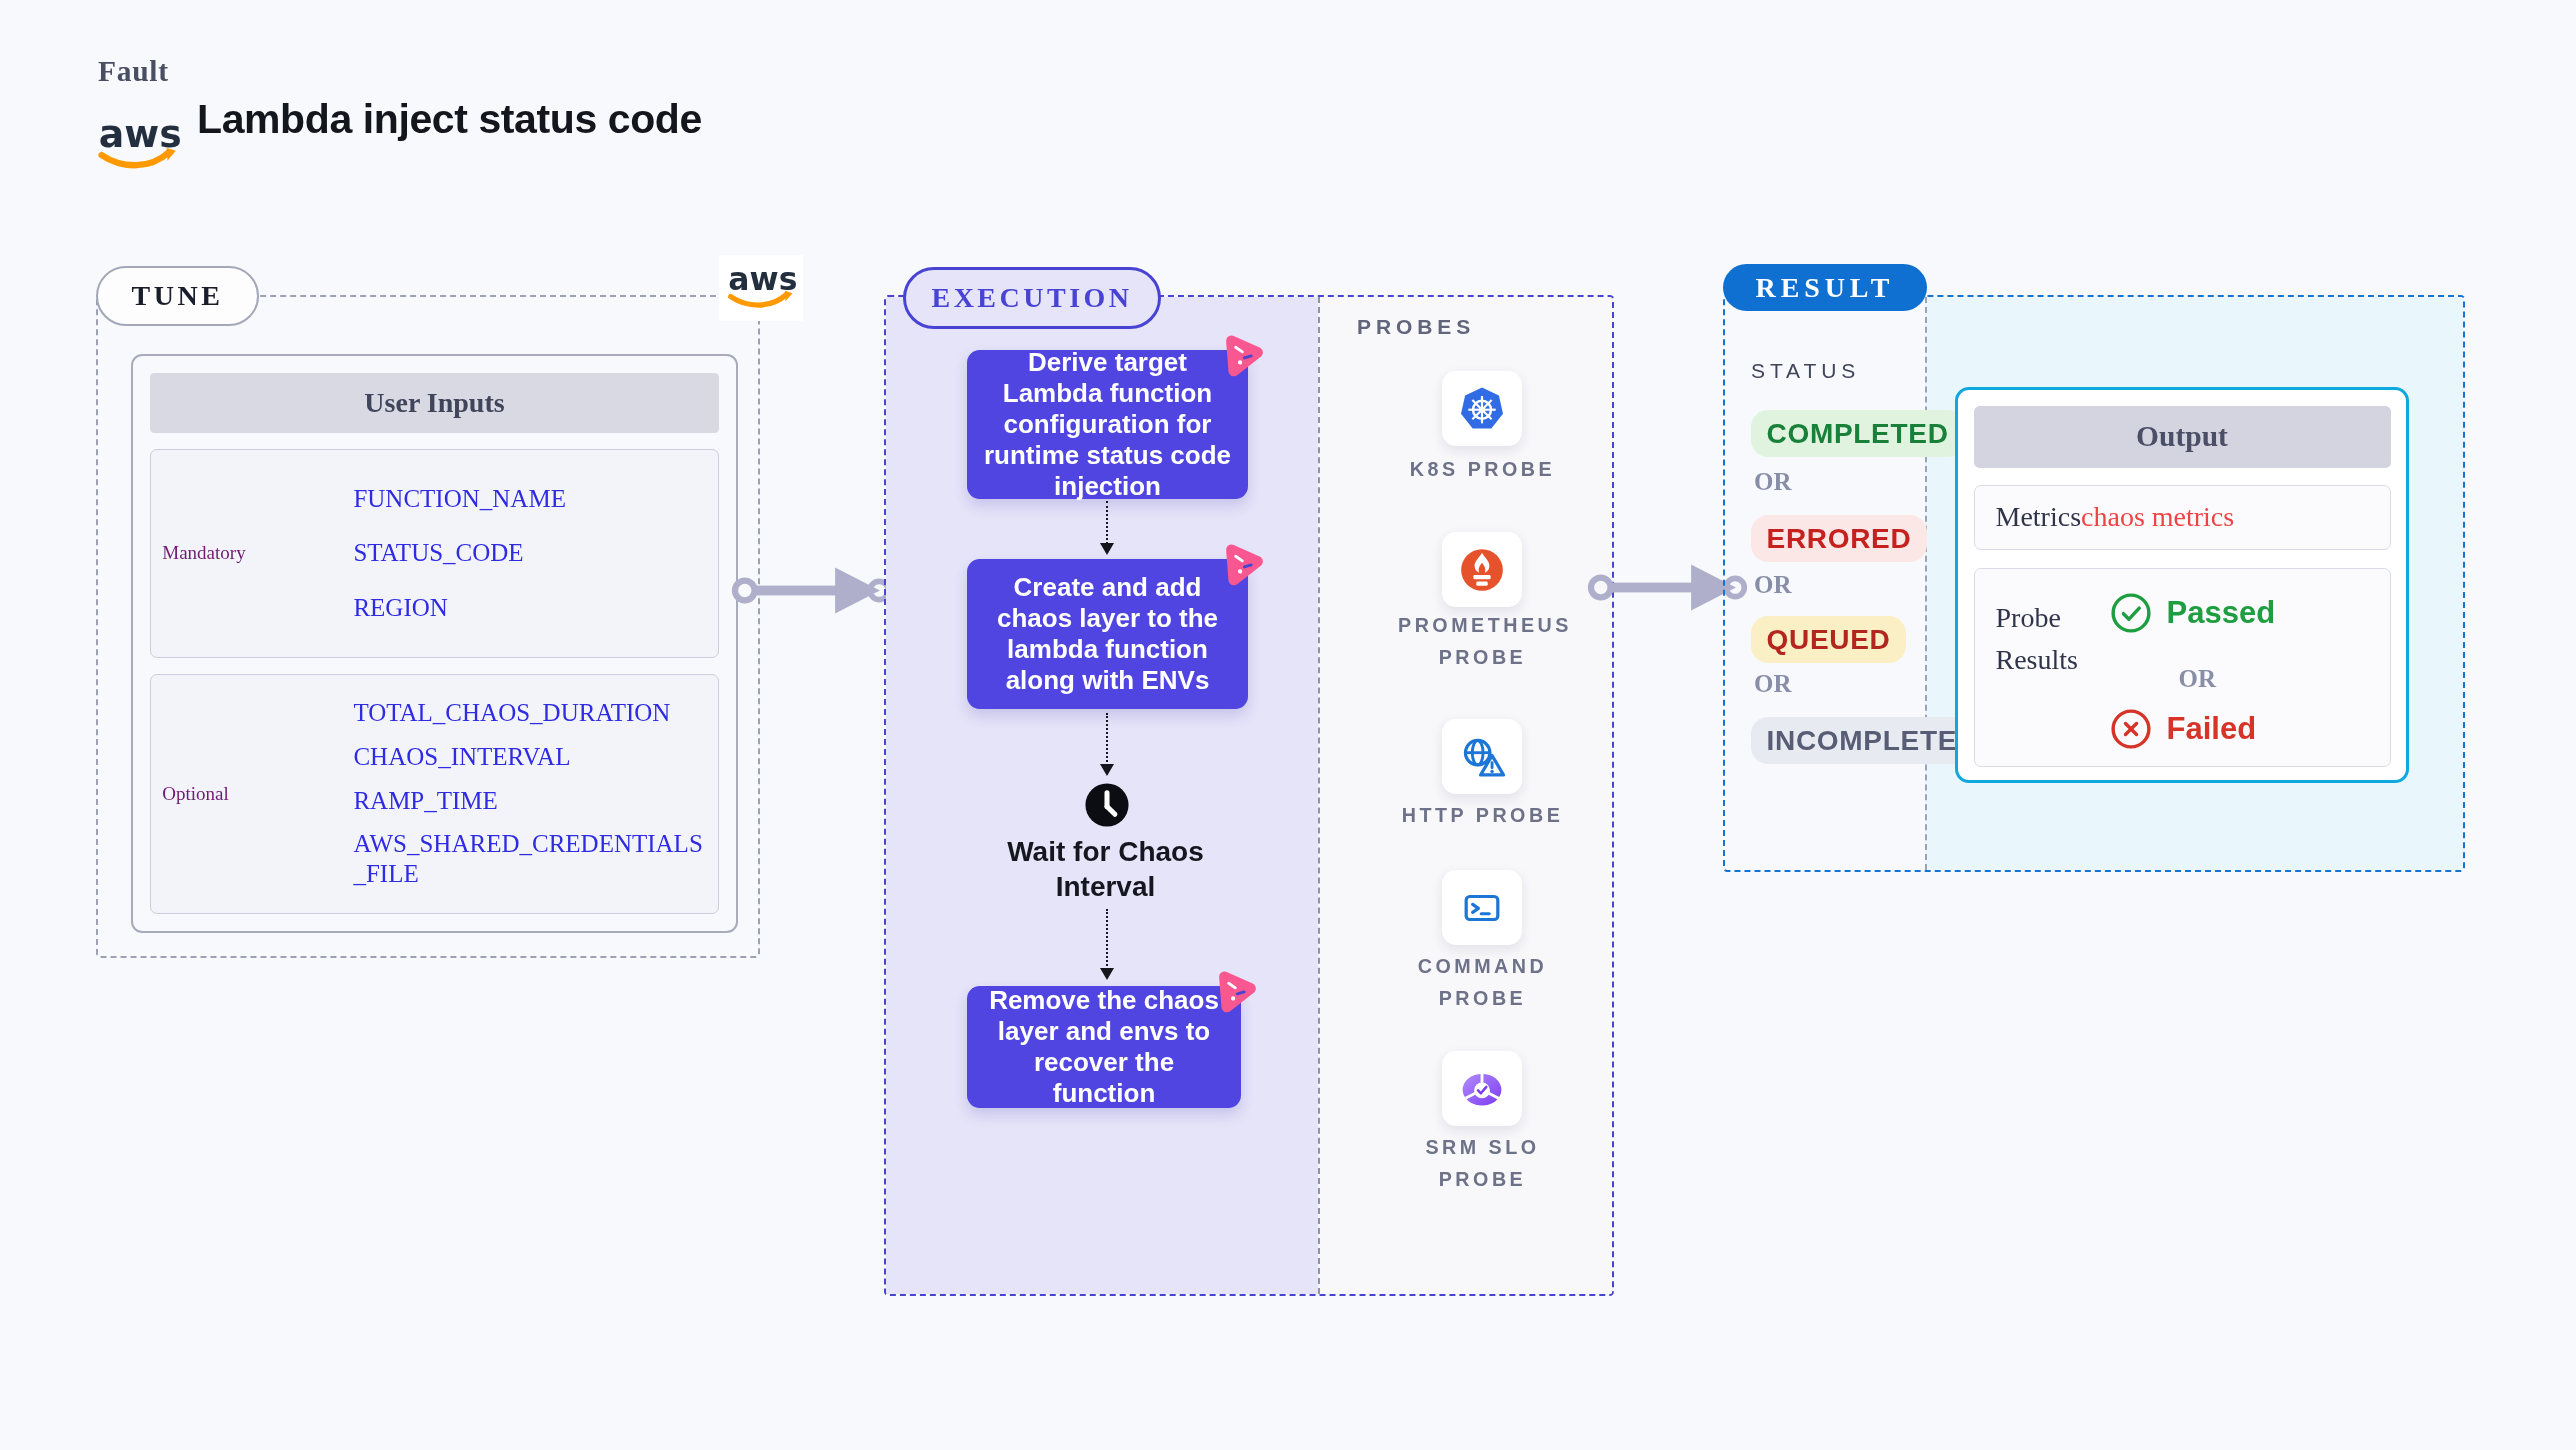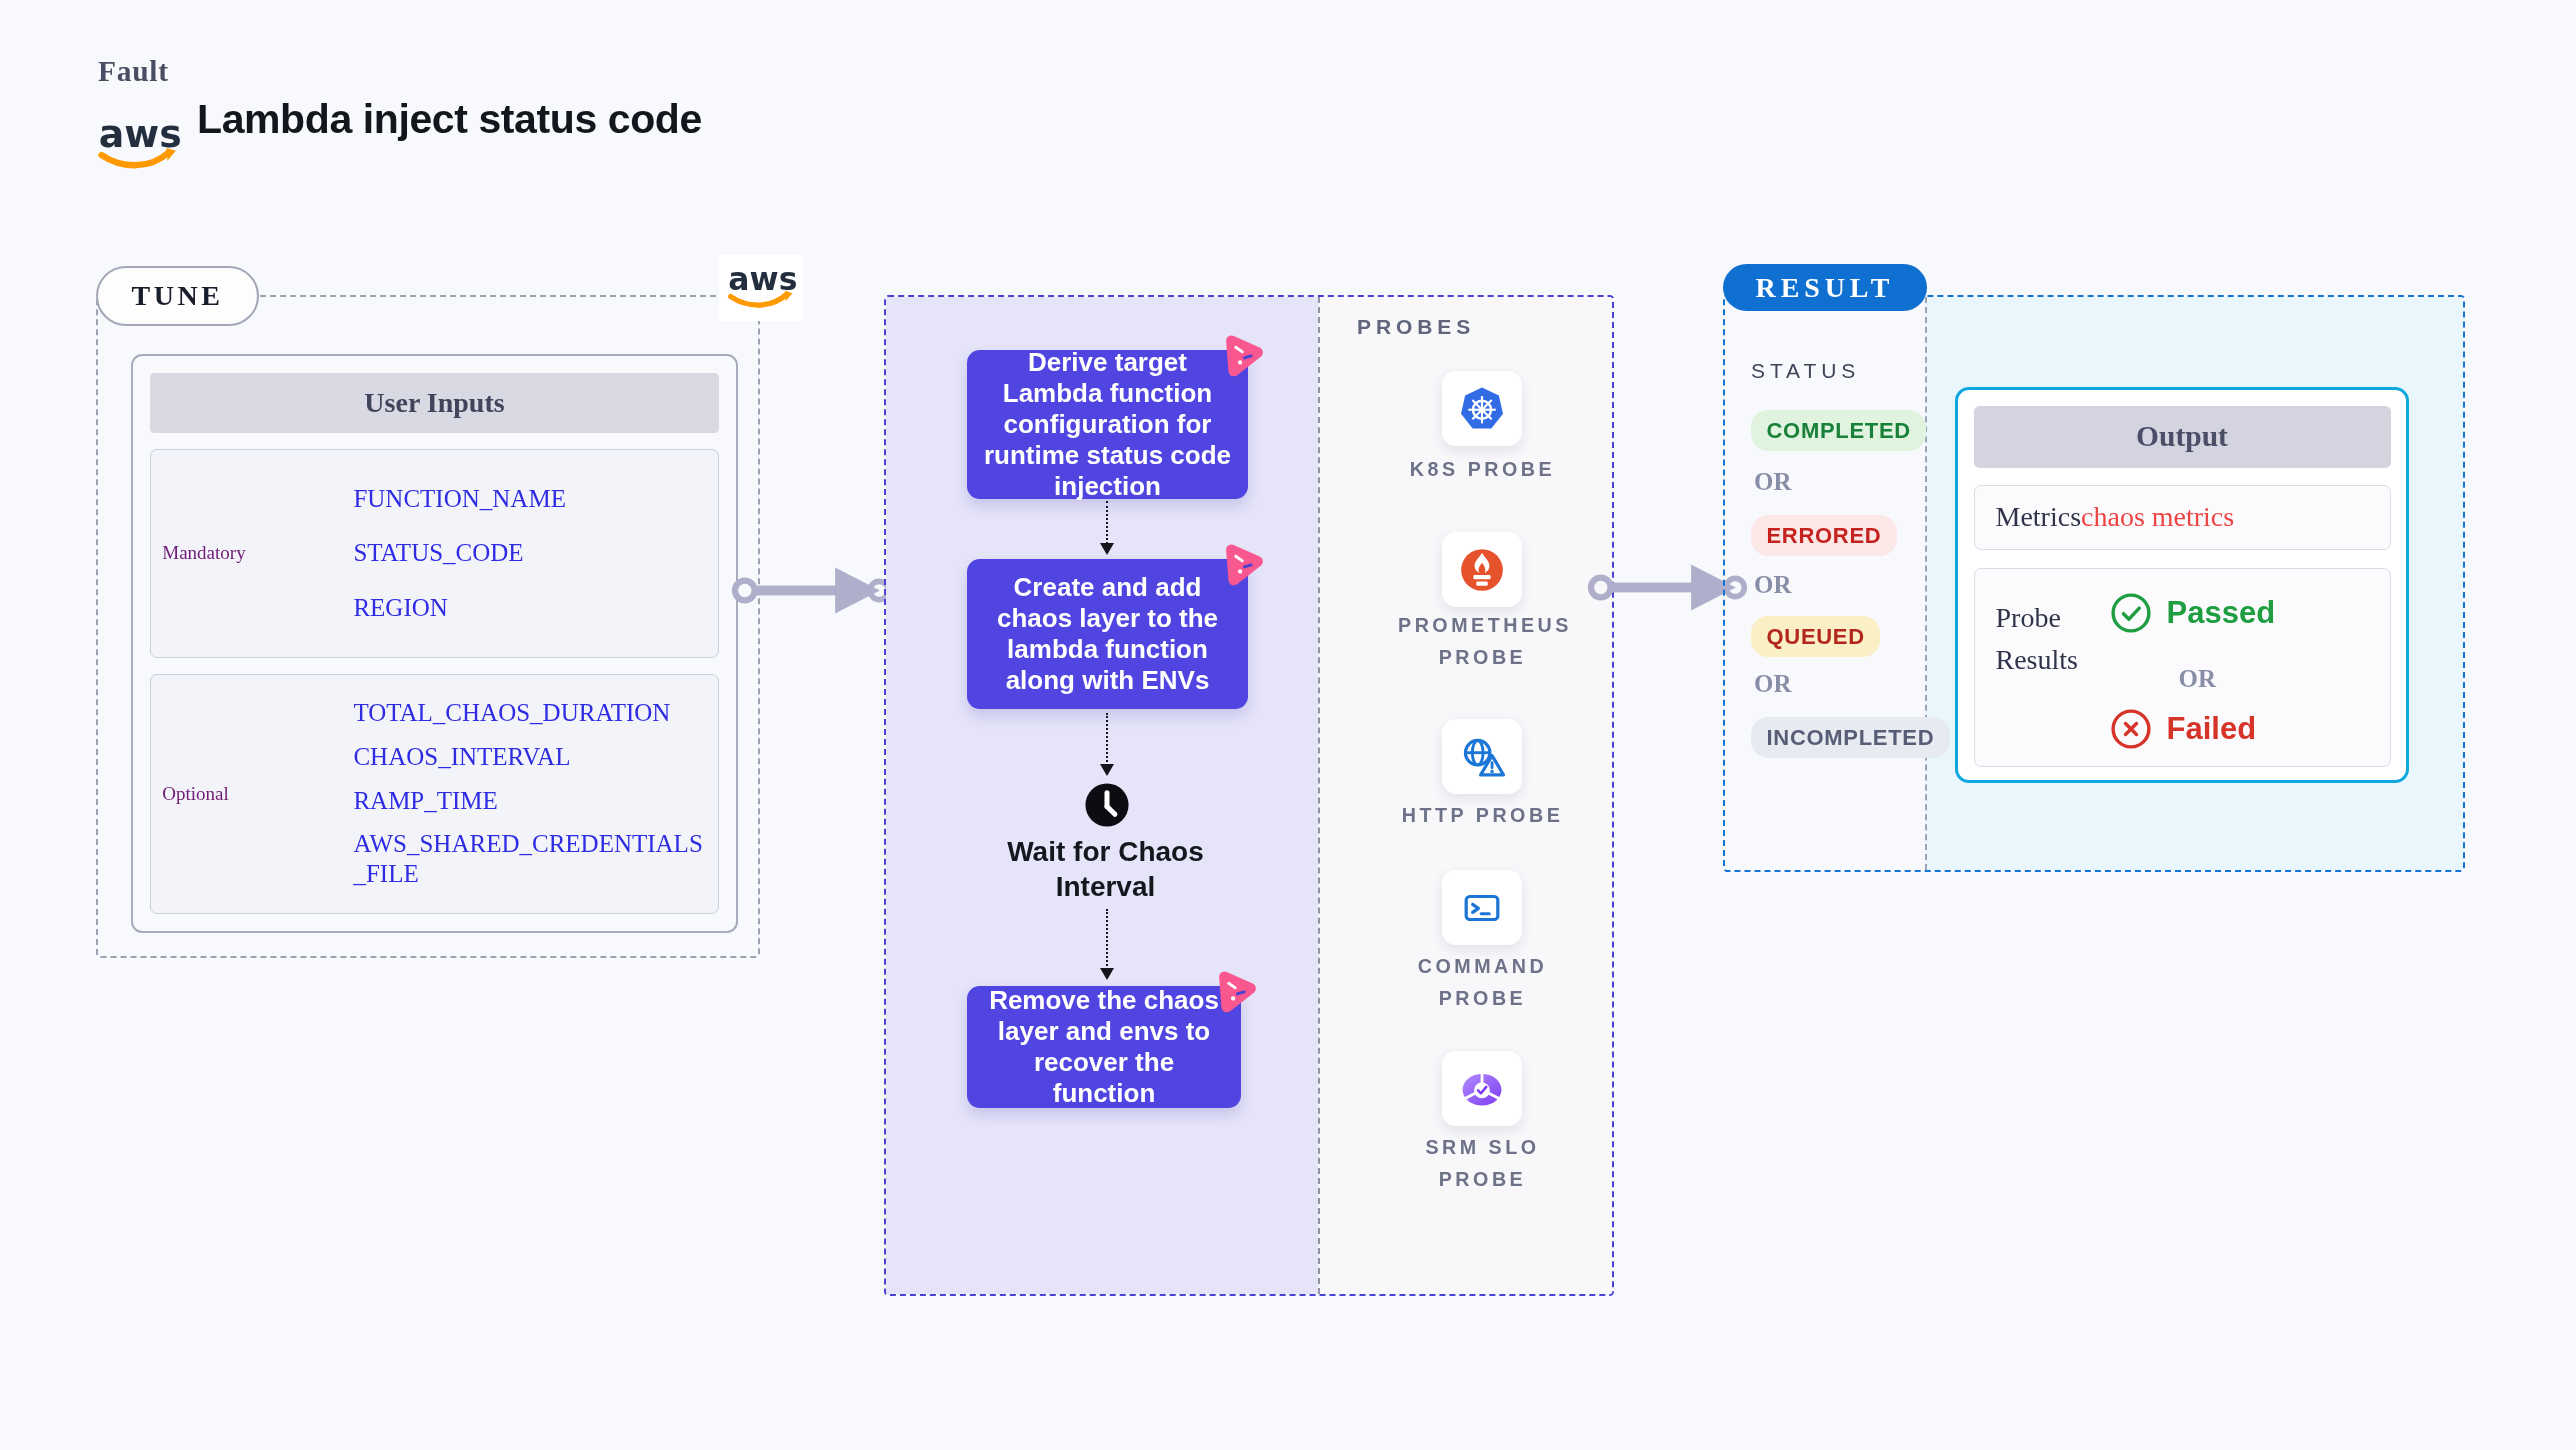--- a/index.html
+++ b/index.html
@@ -72,21 +72,21 @@
 
   
   .probes-title{left:1357px;top:315px;font-size:21px;font-weight:700;color:#60657C;letter-spacing:4.9px;}
   .probe-card{left:1442px;width:80px;height:75px;background:#FFFFFF;border-radius:14px;
               box-shadow:0 4.2px 11.3px rgba(30,30,70,0.10);display:flex;align-items:center;justify-content:center;}
   .probe-label{left:1398px;width:169px;text-align:center;font-size:19.7px;font-weight:600;color:#6E7288;
                letter-spacing:3.5px;line-height:1.6;}
 
   
   .status-title{left:1751px;top:359px;font-size:21px;font-weight:400;color:#3F4458;letter-spacing:4.9px;}
-  .badge{display:inline-block;font-size:22px;font-weight:800;letter-spacing:0.7px;border-radius:17px;
+  .badge{display:inline-block;font-size:28px;font-weight:800;letter-spacing:0.7px;border-radius:17px;
          padding:7.7px 15.5px;}
   .badge-completed{left:1751px;top:410px;background:#DFF3DF;color:#188038;}
   .badge-errored{left:1751px;top:515px;background:#FBE8E6;color:#C5221F;}
   .badge-queued{left:1751px;top:616px;background:#FBEFC6;color:#B3261E;}
   .badge-incompleted{left:1751px;top:717px;background:#E8EAF2;color:#575D75;}
   .or-txt{font-size:25px;font-weight:600;color:#898EA8;}
   .or1{left:1754px;top:468px;} .or2{left:1754px;top:571px;} .or3{left:1754px;top:670px;}
 
   
   .output-card{left:1955px;top:387px;width:454px;height:396px;background:#FFFFFF;
@@ -158,20 +158,21 @@
     <circle cx="19" cy="45" r="14" fill="none" stroke="#AFAFCB" stroke-width="9"></circle>
     <rect x="30" y="38" width="125" height="14" fill="#AFAFCB"></rect>
     <polygon points="148,12 212,45 148,78" fill="#AFAFCB"></polygon>
     <circle cx="211" cy="45" r="13" fill="none" stroke="#AFAFCB" stroke-width="8"></circle>
   </svg>
 
   <div class="abs exec-box">
     <div class="abs exec-lavender"></div>
     <div class="abs exec-probes-area"></div>
   </div>
+  <div class="abs pill pill-exec mono">EXECUTION</div>
   <div class="abs probes-title sans">PROBES</div>
 
   <div class="abs step step1 sans">
     <span>Derive target Lambda function configuration for runtime status code injection</span>
     <svg class="litmus" viewBox="0 0 64 64">
       <polygon points="16,13 54,24 25,54" fill="#F9578F" stroke="#F9578F" stroke-width="15" stroke-linejoin="round"></polygon>
       <line x1="23" y1="21" x2="33" y2="26" stroke="#FFFFFF" stroke-width="4" stroke-linecap="round"></line>
       <line x1="37" y1="34" x2="46" y2="30" stroke="#4843D3" stroke-width="4" stroke-linecap="round"></line>
       <circle cx="32" cy="41" r="3" fill="#FFFFFF"></circle>
     </svg>

